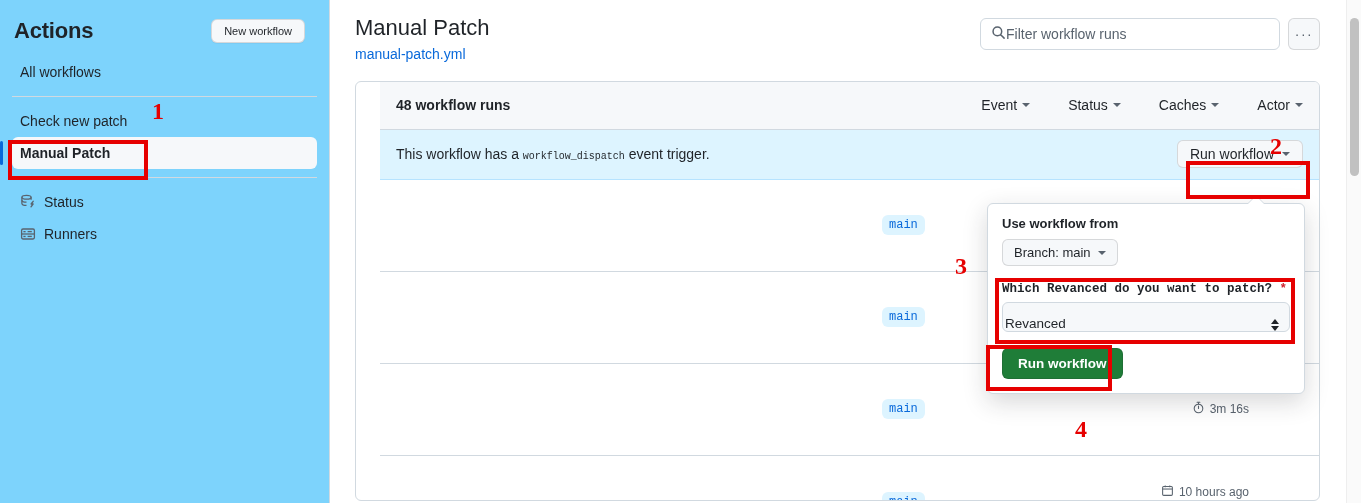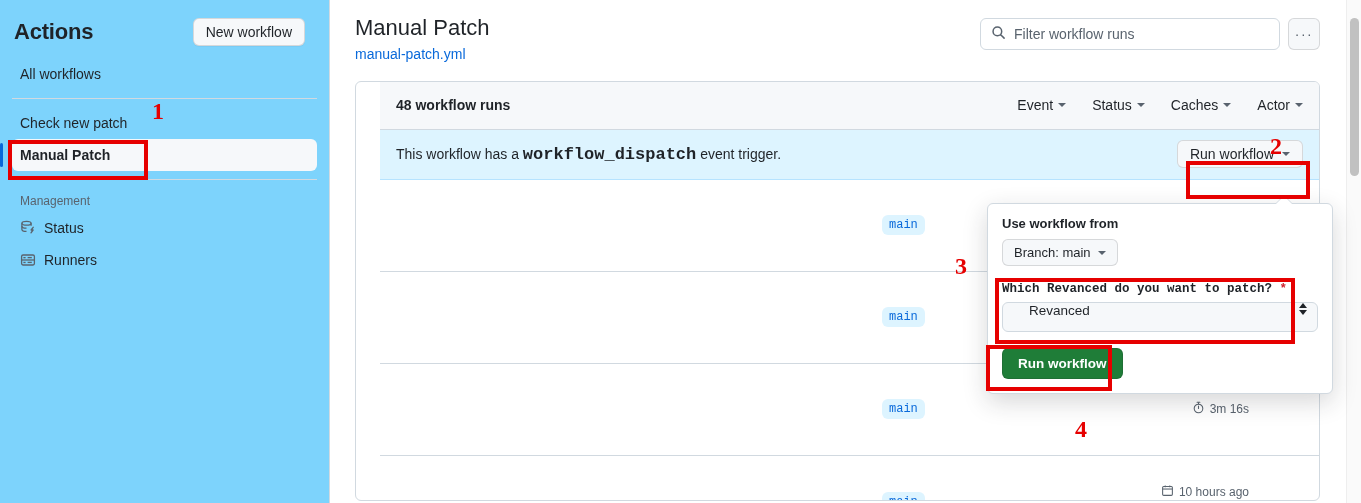--- a/index.html
+++ b/index.html
@@ -23,21 +23,21 @@
   .sidebar {
     position: absolute; left: 0; top: 0; width: 330px; height: 503px;
     background: #7dd3fc; border-right: 1px solid #d1d9e0;
   }
   .sidebar-head {
     display: flex; align-items: center; justify-content: space-between;
     padding: 18px 24px 12px 14px;
   }
   .sidebar-title { font-size: 22px; font-weight: 700; letter-spacing: -0.2px; color: #1f2328; }
   .new-workflow-btn {
-    font-size: 14px; color: #1f2328; background: #f6f8fa;
+    font-size: 11px; color: #1f2328; background: #f6f8fa;
     border: 1px solid rgba(31,35,40,0.15); border-radius: 6px;
     padding: 5px 12px; cursor: pointer; white-space: nowrap;
     box-shadow: 0 1px 0 rgba(31,35,40,0.04);
   }
   .nav-list { padding: 0 12px; }
   .nav-item {
     position: relative; display: flex; align-items: center; gap: 8px;
     height: 32px; padding: 0 8px; border-radius: 6px;
     font-size: 14px; color: #1f2328; cursor: pointer;
   }
@@ -57,21 +57,21 @@
   .main {
     position: absolute; left: 331px; top: 0; right: 21px; height: 503px;
     padding: 14px 0 0 24px; overflow: hidden;
   }
   .main-head { display: flex; align-items: flex-start; justify-content: space-between; padding-right: 20px; }
   .wf-title { font-size: 22px; font-weight: 400; color: #1f2328; line-height: 1.25; }
   .wf-file { font-size: 14px; color: #0969da; text-decoration: none; display: inline-block; margin-top: 4px; cursor: pointer; }
 
   .head-right { display: flex; align-items: center; gap: 8px; padding-top: 4px; }
   .search-box {
-    display: flex; align-items: center; gap: 8px;
+    display: flex; align-items: center; 
     width: 300px; height: 32px; padding: 0 10px;
     border: 1px solid #d1d9e0; border-radius: 6px; background: #fff;
   }
   .search-box input {
     border: 0; outline: 0; font-size: 14px; width: 100%;
     font-family: "Liberation Sans", sans-serif; color: #1f2328; background: transparent;
   }
   .search-box input::placeholder { color: #59636e; }
   .kebab-btn {
     width: 32px; height: 32px; border: 1px solid rgba(31,35,40,0.15); border-radius: 6px;
@@ -83,30 +83,30 @@
   .runs-panel {
     margin-top: 18px; margin-right: 20px;
     border: 1px solid #d1d9e0; border-radius: 6px; background: #fff;
     overflow: hidden; height: 420px; padding-left: 24px;
   }
   .runs-header {
     display: flex; align-items: center; justify-content: space-between;
     background: #f6f8fa; border-bottom: 1px solid #d1d9e0;
     height: 48px; padding: 0 16px; font-size: 14px; font-weight: 600; color: #1f2328;
   }
-  .filters { display: flex; align-items: center; gap: 26px; font-weight: 400; }
+  .filters { display: flex; align-items: center; gap: 38px; font-weight: 400; }
   .filter-btn { display: inline-flex; align-items: center; gap: 5px; color: #1f2328; cursor: pointer; font-size: 14px; }
   .caret { width: 0; height: 0; border-left: 4px solid transparent; border-right: 4px solid transparent; border-top: 4px solid #59636e; display: inline-block; }
 
   .dispatch-banner {
     display: flex; align-items: center; justify-content: space-between;
     background: #ddf4ff; border-bottom: 1px solid #b6e3ff;
     height: 50px; padding: 0 16px; font-size: 14px; color: #1f2328;
   }
-  .mono { font-family: "Liberation Mono", monospace; font-size: 17px; font-weight: bold; }
+  .mono { font-family: "Liberation Mono", monospace; font-size: 10px; }
   .run-wf-btn {
     display: inline-flex; align-items: center; gap: 8px;
     background: #f6f8fa; border: 1px solid rgba(31,35,40,0.15); border-radius: 6px;
     padding: 5px 12px; font-size: 14px; color: #1f2328; cursor: pointer;
   }
 
   .run-row {
     position: relative; height: 92px; border-bottom: 1px solid #d1d9e0;
     display: flex; align-items: center; padding: 0 16px;
   }
@@ -122,21 +122,21 @@
     gap: 3px; font-size: 12px; color: #59636e; align-items: flex-start;
   }
   .meta-line { display: flex; align-items: center; gap: 5px; white-space: nowrap; }
   .row-kebab {
     position: absolute; right: 16px; color: #59636e; font-size: 14px;
     letter-spacing: 1.5px; cursor: pointer; line-height: 1;
   }
 
   
   .dropdown {
-    position: absolute; left: 987px; top: 203px; width: 346px;
+    position: absolute; left: 987px; top: 203px; width: 318px;
     background: #fff; border: 1px solid #d1d9e0; border-radius: 6px;
     box-shadow: 0 8px 24px rgba(31,35,40,0.18); z-index: 40;
   }
   .dropdown::before {
     content: ""; position: absolute; top: -8px; right: 40px;
     width: 0; height: 0; border-left: 8px solid transparent;
     border-right: 8px solid transparent; border-bottom: 8px solid #fff;
     filter: drop-shadow(0 -1px 0 #d1d9e0);
   }
   .dd-section { padding: 12px 14px 8px 14px; }
@@ -148,21 +148,21 @@
   }
   .dd-field { padding: 8px 14px 6px 14px; }
   .dd-question {
     font-family: "Liberation Mono", monospace; font-size: 12.5px;
     font-weight: 700; color: #1f2328; margin-bottom: 6px;
   }
   .req-star { color: #cf222e; font-weight: 700; }
   .dd-input {
     position: relative; width: 100%; height: 30px;
     background: #f6f8fa; border: 1px solid #d1d9e0; border-radius: 6px;
-    display: flex; align-items: flex-start; padding: 0 26px;
+    display: flex; align-items: flex-end; padding: 0 2px;
     font-size: 13.5px; color: #1f2328; cursor: pointer;
   }
   .stepper { position: absolute; right: 10px; display: flex; flex-direction: column; gap: 2px; color: #1f2328; }
   .stepper i { width: 0; height: 0; border-left: 4px solid transparent; border-right: 4px solid transparent; display: block; }
   .stepper i.up { border-bottom: 5px solid #1f2328; }
   .stepper i.down { border-top: 5px solid #1f2328; }
   .dd-footer { padding: 10px 14px 14px 14px; }
   .green-btn {
     background: #1f7d38; border: 1px solid rgba(31,35,40,0.15); border-radius: 6px;
     color: #fff; font-size: 13.5px; font-weight: 600; padding: 7px 15px; cursor: pointer;
@@ -205,21 +205,20 @@
       <div class="nav-item">
         <span>Check new patch</span>
       </div>
       <div class="nav-item selected">
         <span>Manual Patch</span>
       </div>
     </div>
 
     <div class="nav-sep"></div>
 
-    <div class="nav-group-label">Management</div>
 
     <div class="nav-list">
       <div class="nav-item">
         <span class="nav-icon">
           <svg width="16" height="16" viewBox="0 0 16 16" fill="none" stroke="currentColor" stroke-width="1.3">
             <ellipse cx="6.5" cy="3.2" rx="4.6" ry="1.9"></ellipse>
             <path d="M1.9 3.2v3.1c0 1.05 2.06 1.9 4.6 1.9"></path>
             <path d="M1.9 6.3v3.1c0 1.05 2.06 1.9 4.6 1.9"></path>
             <path d="M11.1 3.2v2.6"></path>
             <path d="M13.2 7.3l-2.1 2.7h2l-2.1 2.8" stroke-linecap="round" stroke-linejoin="round"></path>

